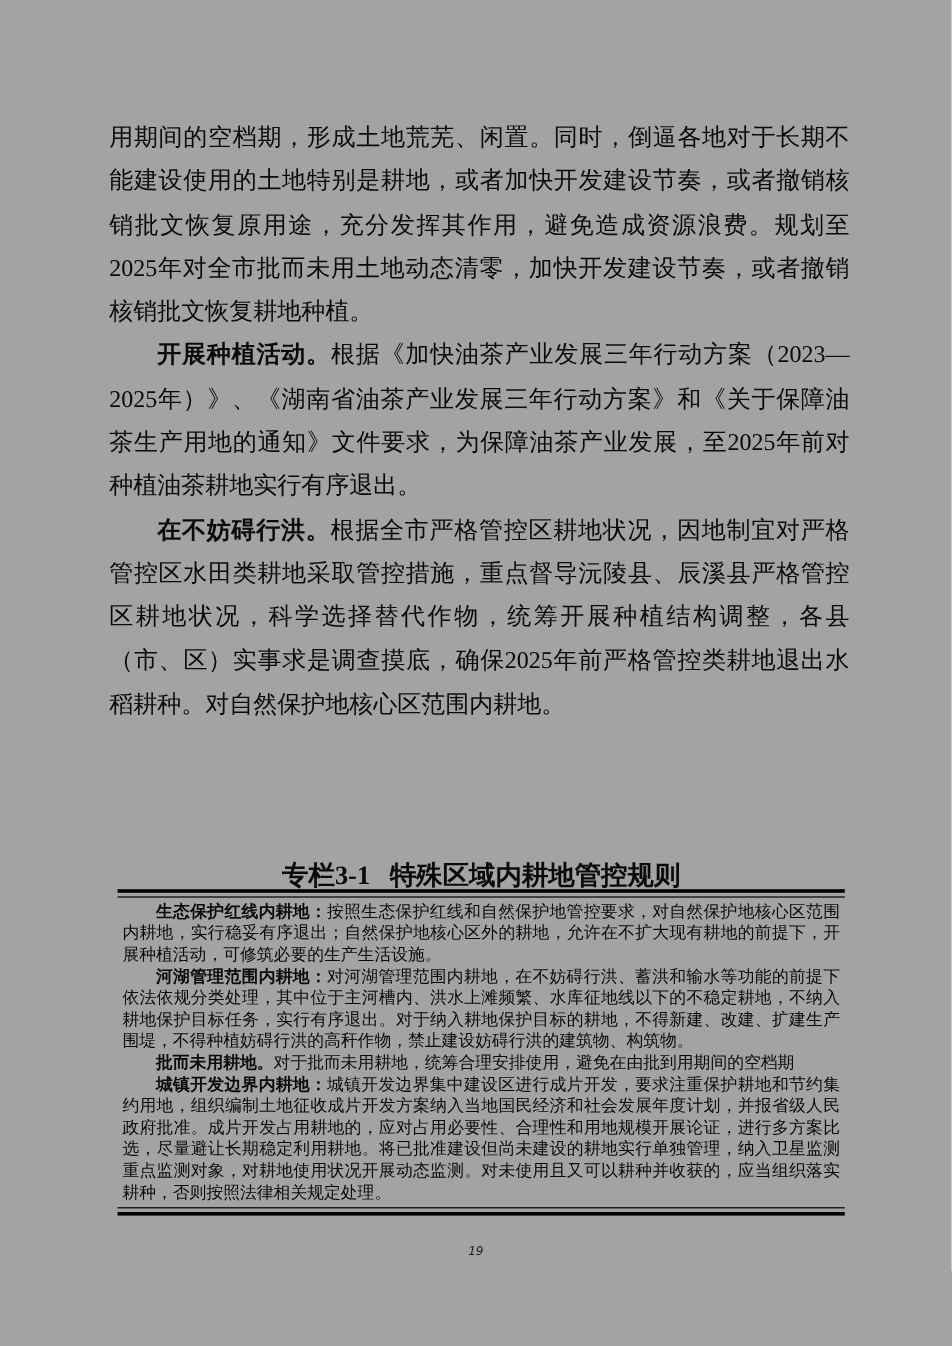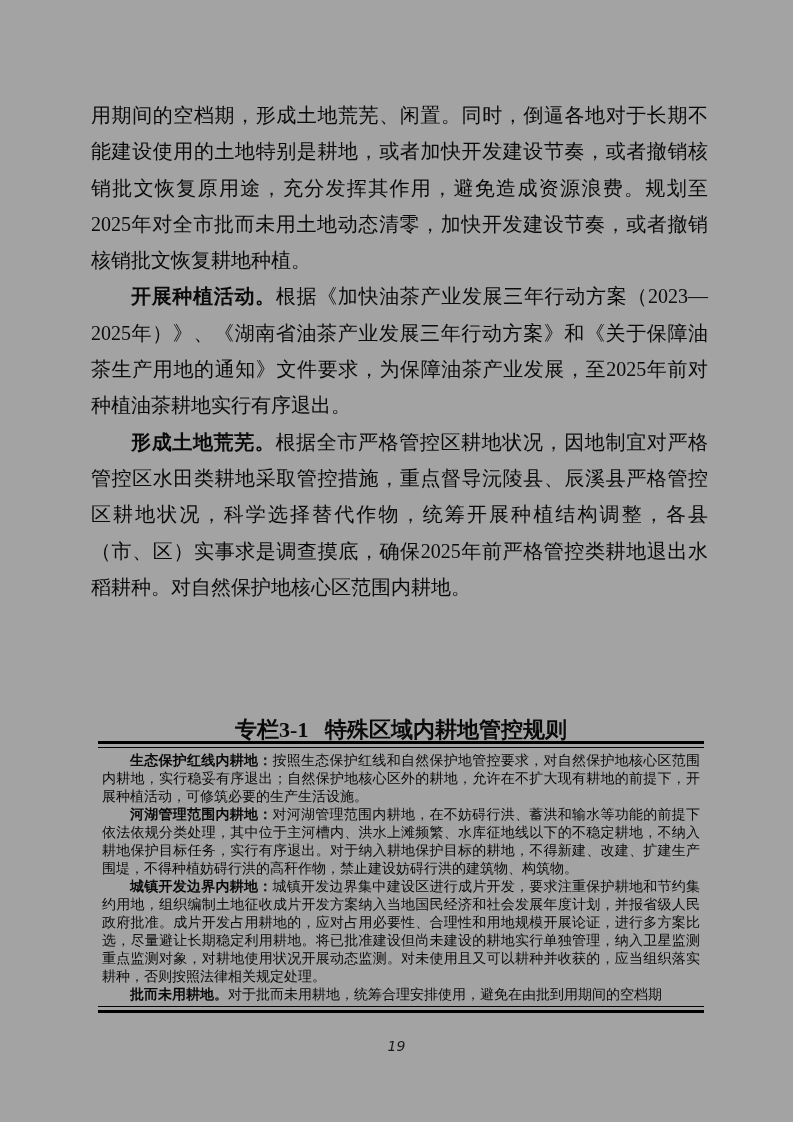--- a/index.html
+++ b/index.html
@@ -74,46 +74,46 @@
     padding: 0;
     text-indent: 2em;
   }
   .page-number {
     position: absolute;
     left: 0;
     top: 1038px;
     width: 100%;
     text-align: center;
     font-family: "DejaVu Sans", "Liberation Sans", sans-serif;
-    font-size: 14px;
+    font-size: 10px;
     color: #1a1a1a;
     font-style: italic;
   }
 </style>
 </head>
 <body>
 
 <div class="page">
 
   <div class="main-text">
     <p class="para"><span>用期间的空档期，形成土地荒芜、闲置。同时，倒逼各地对于长期不能建设使用的土地特别是耕地，或者加快开发建设节奏，或者撤销核销批文恢复原用途，充分发挥其作用，避免造成资源浪费。规划至2025年对全市批而未用土地动态清零，加快开发建设节奏，或者撤销核销批文恢复耕地种植。</span></p>
     <p class="para indent"><b class="lead">开展种植活动。</b><span>根据《加快油茶产业发展三年行动方案（2023—2025年）》、《湖南省油茶产业发展三年行动方案》和《关于保障油茶生产用地的通知》文件要求，为保障油茶产业发展，至2025年前对种植油茶耕地实行有序退出。</span></p>
-    <p class="para indent"><b class="lead">形成土地荒芜。</b><span>根据全市严格管控区耕地状况，因地制宜对严格管控区水田类耕地采取管控措施，重点督导沅陵县、辰溪县严格管控区耕地状况，科学选择替代作物，统筹开展种植结构调整，各县（市、区）实事求是调查摸底，确保2025年前严格管控类耕地退出水稻耕种。对自然保护地核心区范围内耕地。</span></p>
+    <p class="para indent"><b class="lead">在不妨碍行洪。</b><span>根据全市严格管控区耕地状况，因地制宜对严格管控区水田类耕地采取管控措施，重点督导沅陵县、辰溪县严格管控区耕地状况，科学选择替代作物，统筹开展种植结构调整，各县（市、区）实事求是调查摸底，确保2025年前严格管控类耕地退出水稻耕种。对自然保护地核心区范围内耕地。</span></p>
   </div>
 
   <div class="callout">
     <div class="callout-title"><span class="label">专栏3-1</span><span>特殊区域内耕地管控规则</span></div>
 
     <div class="rule-top"></div>
 
     <div class="callout-body">
       <p><b class="lead">生态保护红线内耕地：</b><span>按照生态保护红线和自然保护地管控要求，对自然保护地核心区范围内耕地，实行稳妥有序退出；自然保护地核心区外的耕地，允许在不扩大现有耕地的前提下，开展种植活动，可修筑必要的生产生活设施。</span></p>
       <p><b class="lead">河湖管理范围内耕地：</b><span>对河湖管理范围内耕地，在不妨碍行洪、蓄洪和输水等功能的前提下依法依规分类处理，其中位于主河槽内、洪水上滩频繁、水库征地线以下的不稳定耕地，不纳入耕地保护目标任务，实行有序退出。对于纳入耕地保护目标的耕地，不得新建、改建、扩建生产围堤，不得种植妨碍行洪的高秆作物，禁止建设妨碍行洪的建筑物、构筑物。</span></p>
+      <p><b class="lead">批而未用耕地。</b><span>对于批而未用耕地，统筹合理安排使用，避免在由批到用期间的空档期</span></p>
       <p><b class="lead">城镇开发边界内耕地：</b><span>城镇开发边界集中建设区进行成片开发，要求注重保护耕地和节约集约用地，组织编制土地征收成片开发方案纳入当地国民经济和社会发展年度计划，并报省级人民政府批准。成片开发占用耕地的，应对占用必要性、合理性和用地规模开展论证，进行多方案比选，尽量避让长期稳定利用耕地。将已批准建设但尚未建设的耕地实行单独管理，纳入卫星监测重点监测对象，对耕地使用状况开展动态监测。对未使用且又可以耕种并收获的，应当组织落实耕种，否则按照法律相关规定处理。</span></p>
-      <p><b class="lead">批而未用耕地。</b><span>对于批而未用耕地，统筹合理安排使用，避免在由批到用期间的空档期</span></p>
     </div>
 
     <div class="rule-bottom"></div>
   </div>
 
   <div class="page-number">19</div>
 
 </div>
 
 </body></html>

